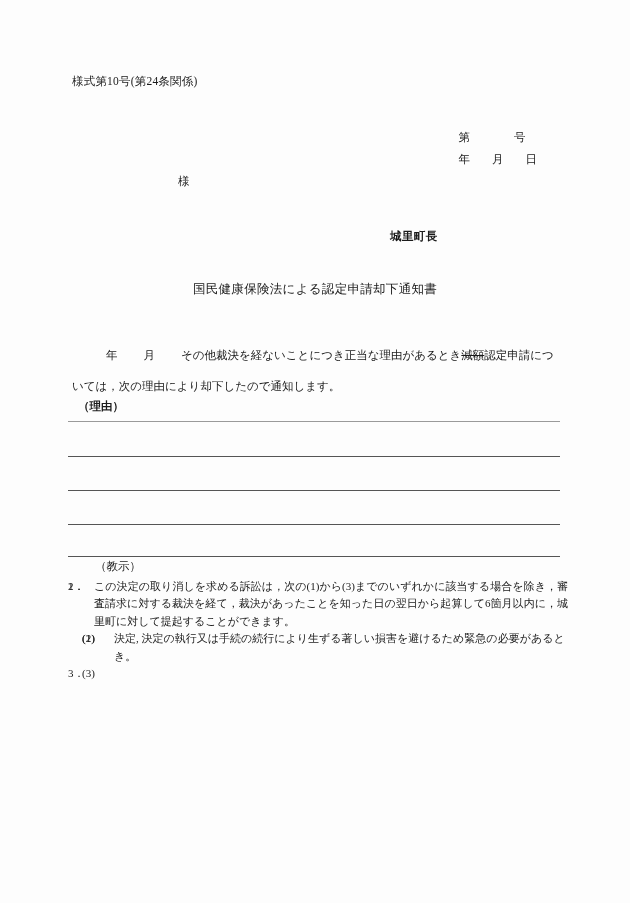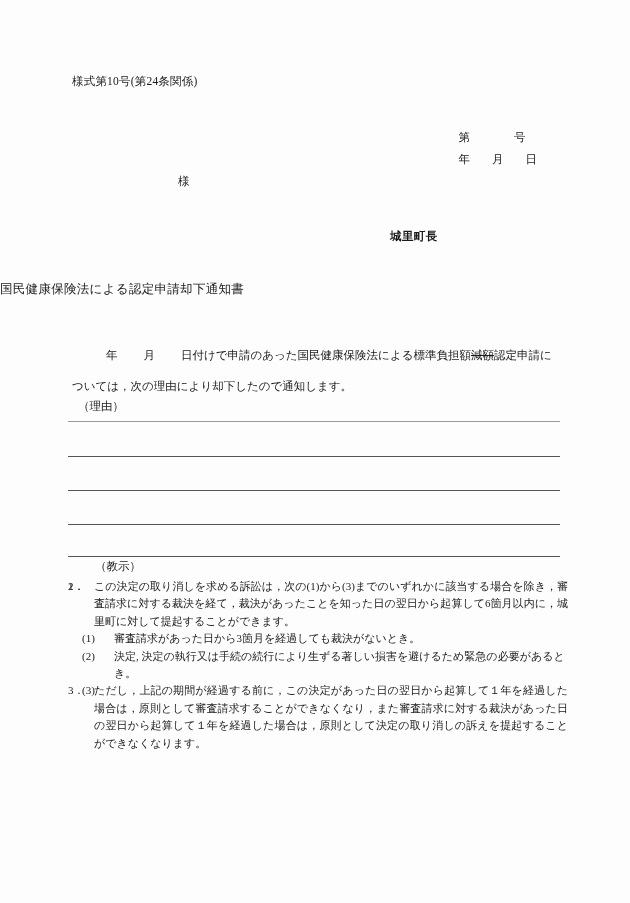--- a/index.html
+++ b/index.html
@@ -47,20 +47,21 @@
   .issuer {
     left: 390px; top: 231px;
     font-size: 11.5px;
     letter-spacing: 0.4px;
     font-weight: bold;
   }
 
   .doc-title {
     left: 0; top: 283px;
     width: 630px;
+    text-align: center;
     font-size: 12.5px;
     letter-spacing: 0.3px;
     white-space: pre;
   }
 
   
   .body-para {
     position: absolute;
     left: 72px; top: 340px;
     width: 486px;
@@ -72,20 +73,21 @@
   .strike {
     position: relative;
     text-decoration: line-through;
     text-decoration-thickness: 1px;
   }
 
   
   .reason-label {
     left: 78px; top: 401px;
     font-size: 11.5px;
+    font-weight: bold;
   }
   .rule {
     position: absolute;
     left: 68px;
     width: 492px;
     height: 0;
     border-top: 1px solid #555;
   }
   .rule.light { border-top-color: #9a9a9a; }
 
@@ -144,21 +146,21 @@
   <div class="t jp doc-date">
     <span>年</span><span class="gap-s"></span><span>月</span><span class="gap-s"></span><span>日</span>
   </div>
 
   <div class="t jp addressee">様</div>
 
   <div class="t jp issuer">城里町長</div>
 
   <div class="t jp doc-title">国民健康保険法による認定申請却下通知書</div>
 
-  <div class="body-para jp"><span class="indent"></span><span>年</span><span class="gap-s"></span><span>月</span><span class="gap-s"></span><span>日付けで申請のあった国民健康保険法による標準負担額</span><span class="strike">減額</span><span>認定申請については，次の理由により却下したので通知します。</span></div>
+  <div class="body-para jp"><span class="indent"></span><span>年</span><span class="gap-s"></span><span>月</span><span class="gap-s"></span><span>その他裁決を経ないことにつき正当な理由があるとき</span><span class="strike">減額</span><span>認定申請については，次の理由により却下したので通知します。</span></div>
 
   <div class="t jp reason-label">（理由）</div>
 
   <div class="rule light" style="top:421px;"></div>
   <div class="rule" style="top:456px;"></div>
   <div class="rule" style="top:490px;"></div>
   <div class="rule" style="top:524px;"></div>
   <div class="rule" style="top:556px;"></div>
 
   <div class="t jp kyoji-label">（教示）</div>
@@ -170,31 +172,29 @@
     </div>
 
     <div class="ins-item">
       <span class="num">2．</span>
       <span>この決定の取り消しを求める訴訟は，次の(1)から(3)までのいずれかに該当する場合を除き，審査請求に対する裁決を経て，裁決があったことを知った日の翌日から起算して6箇月以内に，城里町に対して提起することができます。</span>
     </div>
 
     <div class="sub-list">
       <div class="sub-item">
         <span class="snum">(1)</span>
-        <span>審査請求があった日から3箇月を経過しても裁決がないとき。</span>
       </div>
       <div class="sub-item">
         <span class="snum">(2)</span>
         <span>決定, 決定の執行又は手続の続行により生ずる著しい損害を避けるため緊急の必要があるとき。</span>
       </div>
       <div class="sub-item">
         <span class="snum">(3)</span>
       </div>
     </div>
 
     <div class="ins-item">
       <span class="num">3．</span>
-      <span>ただし，上記の期間が経過する前に，この決定があった日の翌日から起算して１年を経過した場合は，原則として審査請求することができなくなり，また審査請求に対する裁決があった日の翌日から起算して１年を経過した場合は，原則として決定の取り消しの訴えを提起することができなくなります。</span>
     </div>
 
   </div>
 
 </div>
 
 </body></html>

